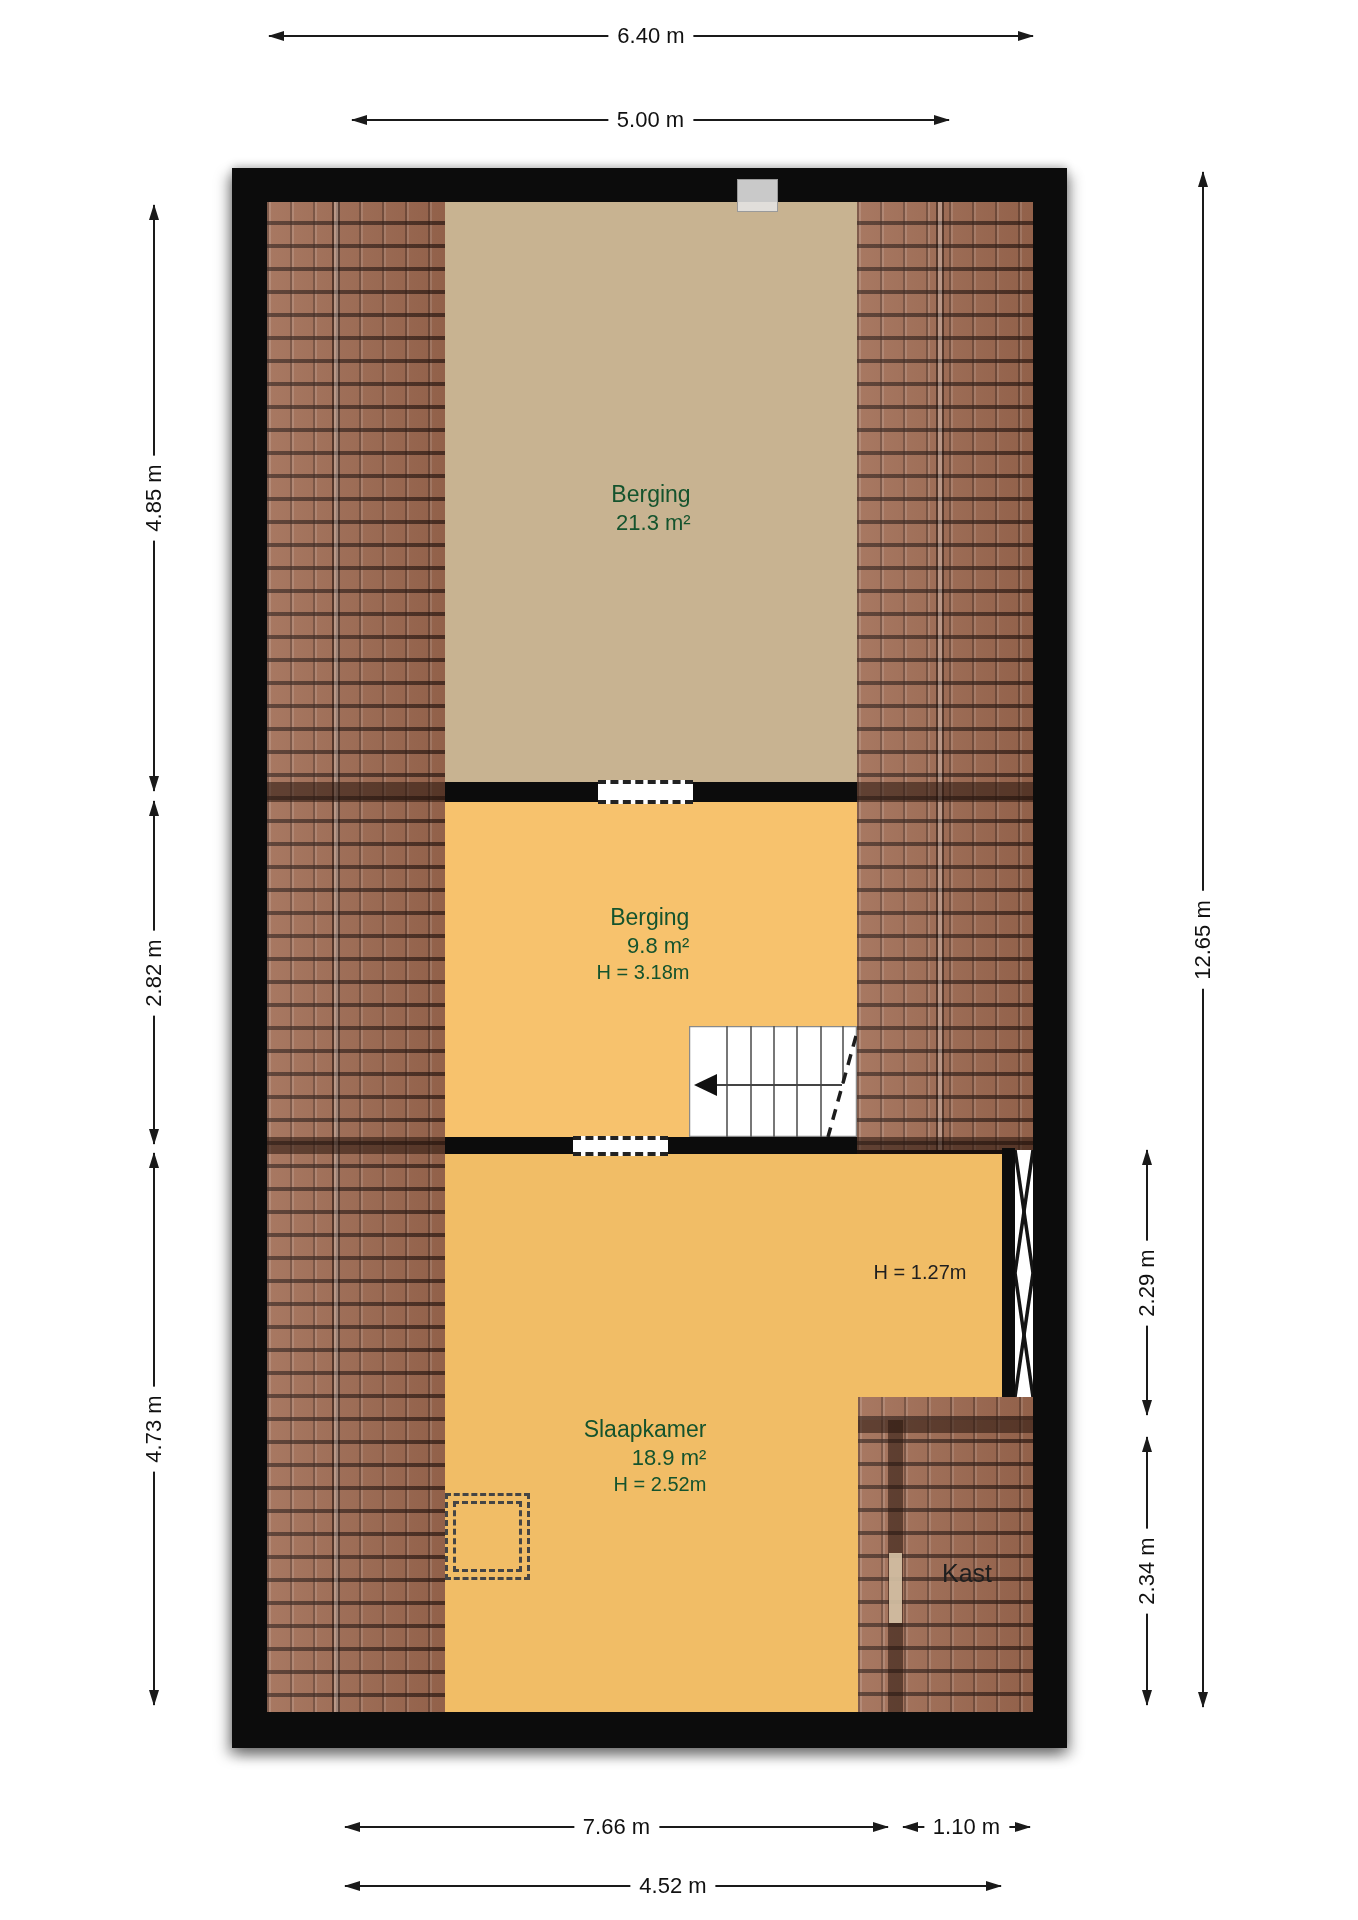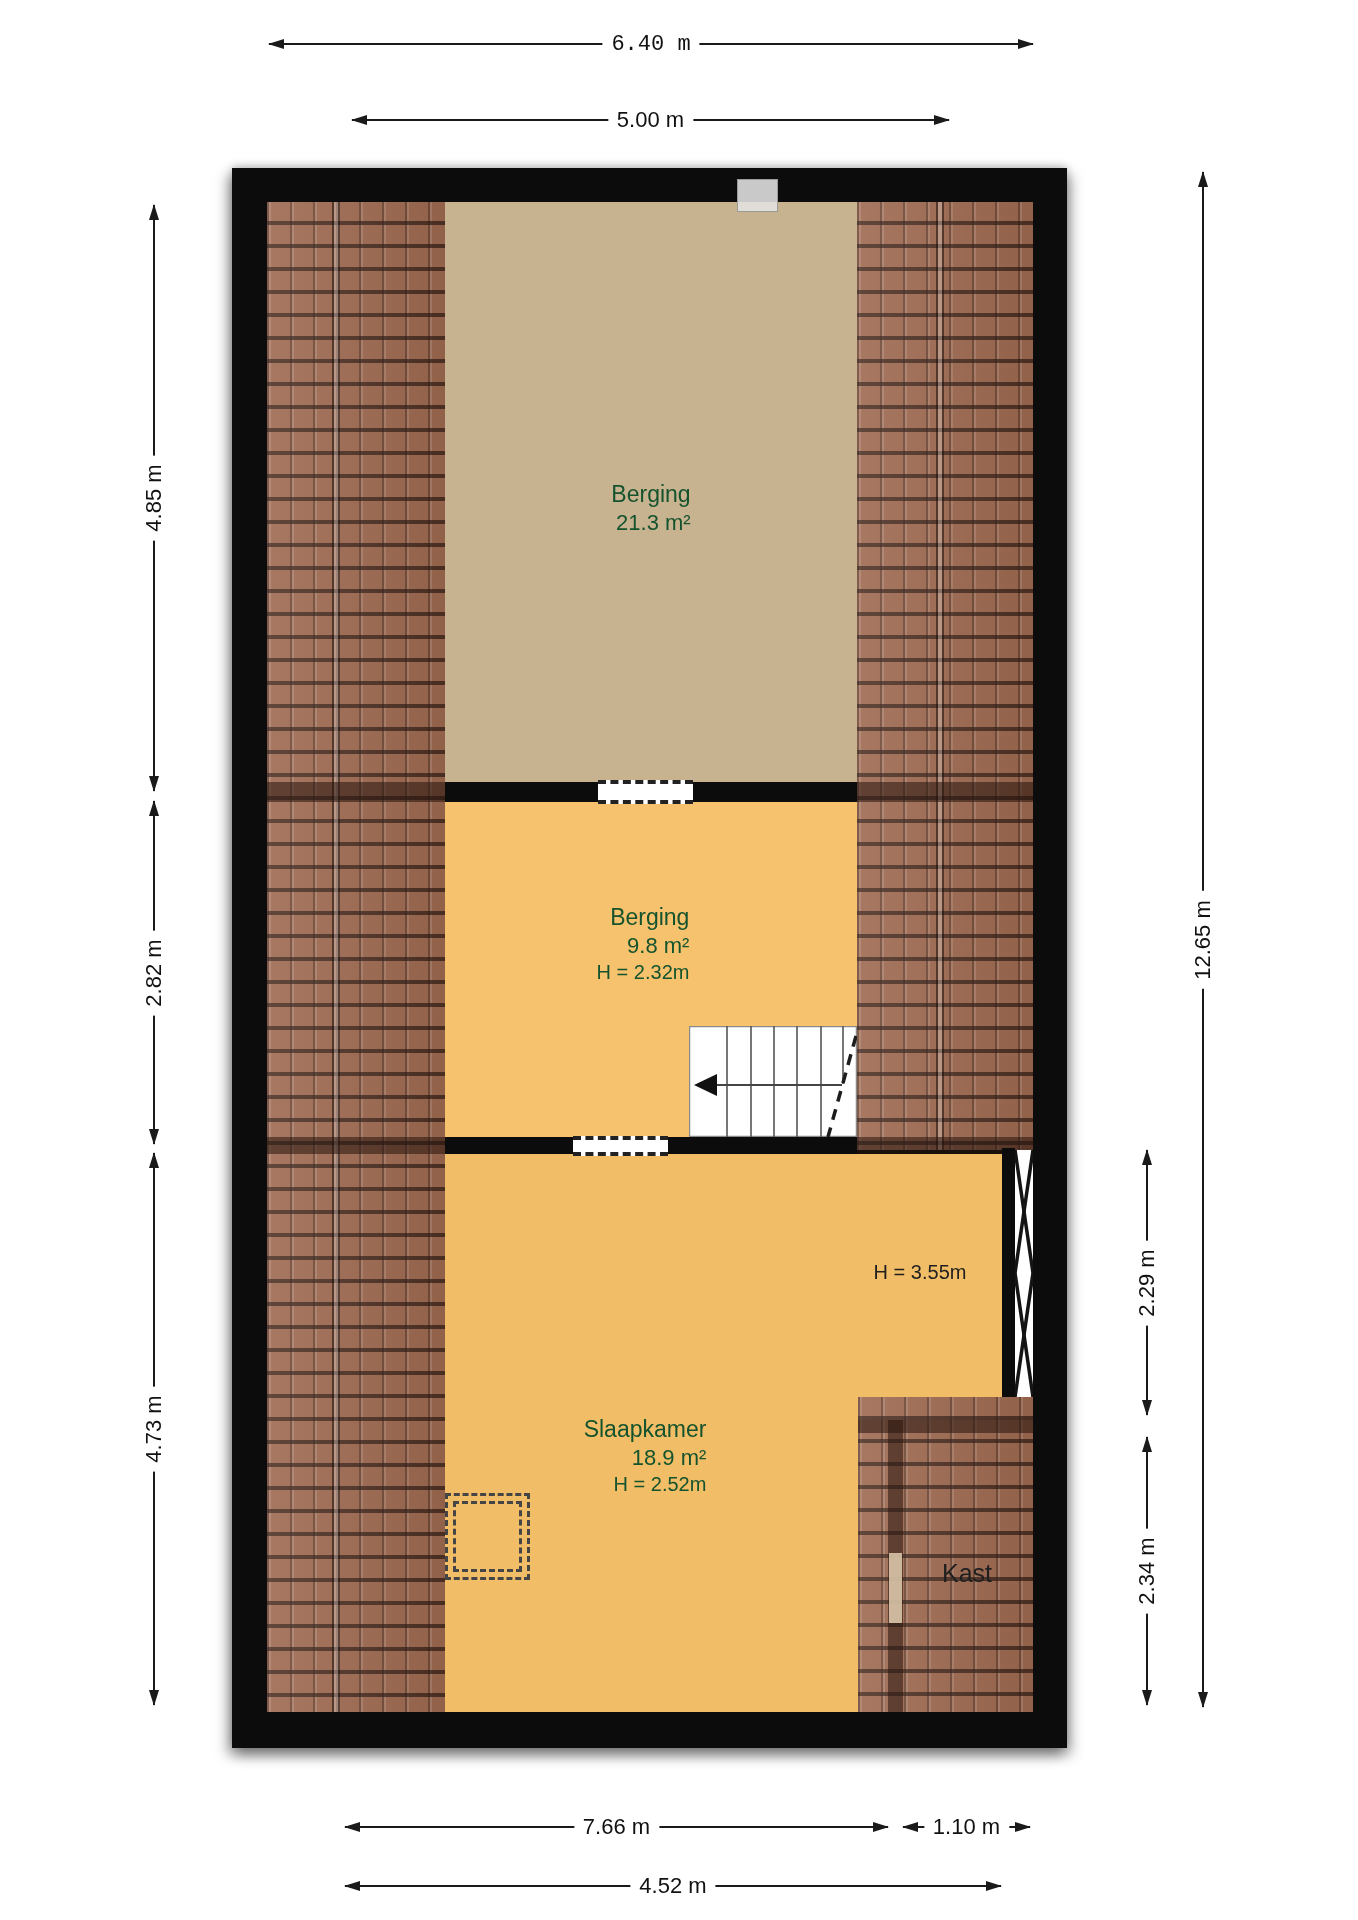--- a/index.html
+++ b/index.html
@@ -131,31 +131,31 @@
 
   <div class="abs roofwindow" style="left:737px;top:179px;width:41px;height:33px;"></div>
 
   <div class="abs room-label" style="left:651px;top:508px;">
     <div class="name">Berging</div>
     <div class="area">21.3 m²</div>
   </div>
   <div class="abs room-label" style="left:643px;top:944px;">
     <div class="name">Berging</div>
     <div class="area">9.8 m²</div>
-    <div class="ceil">H = 2.32m</div>
+    <div class="ceil">H = 3.18m</div>
   </div>
   <div class="abs room-label" style="left:645px;top:1446px;margin-top:10px;">
     <div class="name">Slaapkamer</div>
     <div class="area">18.9 m²</div>
     <div class="ceil">H = 2.52m</div>
   </div>
-  <div class="abs note-label" style="left:920px;top:1272px;">H = 3.55m</div>
+  <div class="abs note-label" style="left:920px;top:1272px;">H = 1.27m</div>
   <div class="abs kast-label" style="left:967px;top:1573px;">Kast</div>
 
-  <div class="abs dim-h" style="left:269px;top:43px;width:764px;font-family:Liberation Mono, monospace;">
+  <div class="abs dim-h" style="left:269px;top:35px;width:764px;">
     <span class="arr arr-l"></span>
     <span class="arr arr-r"></span>
     <span class="dim-label">6.40 m</span>
   </div>
   <div class="abs dim-h" style="left:352px;top:119px;width:597px;">
     <span class="arr arr-l"></span>
     <span class="arr arr-r"></span>
     <span class="dim-label">5.00 m</span>
   </div>
 

